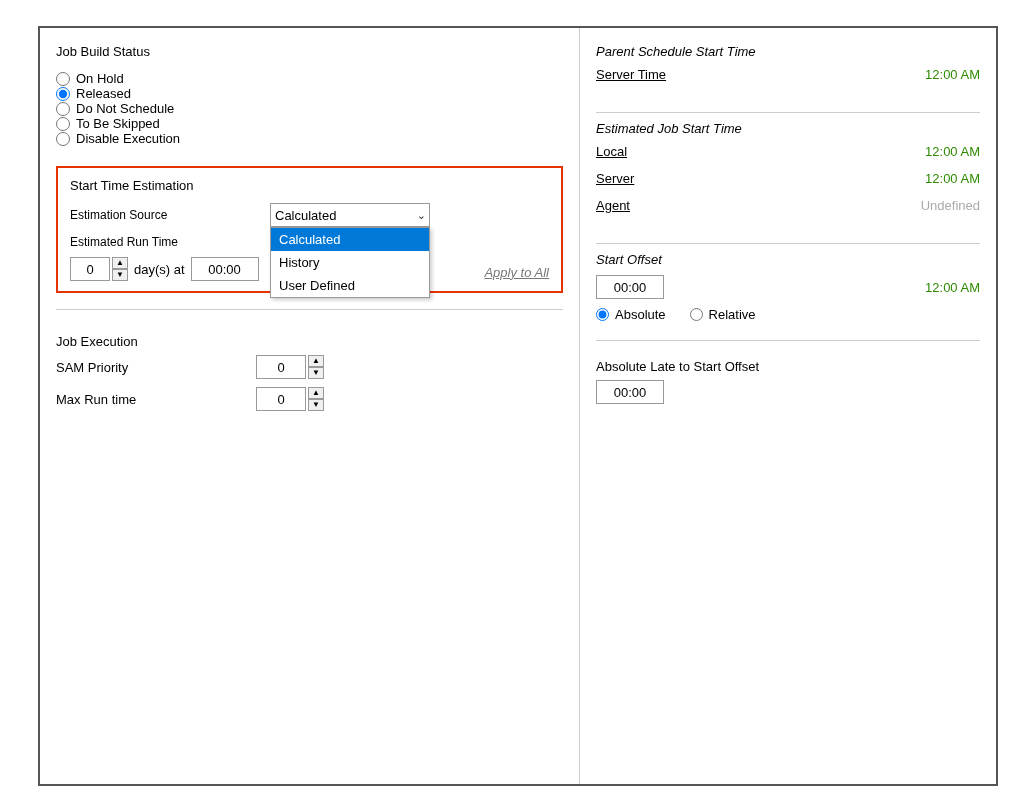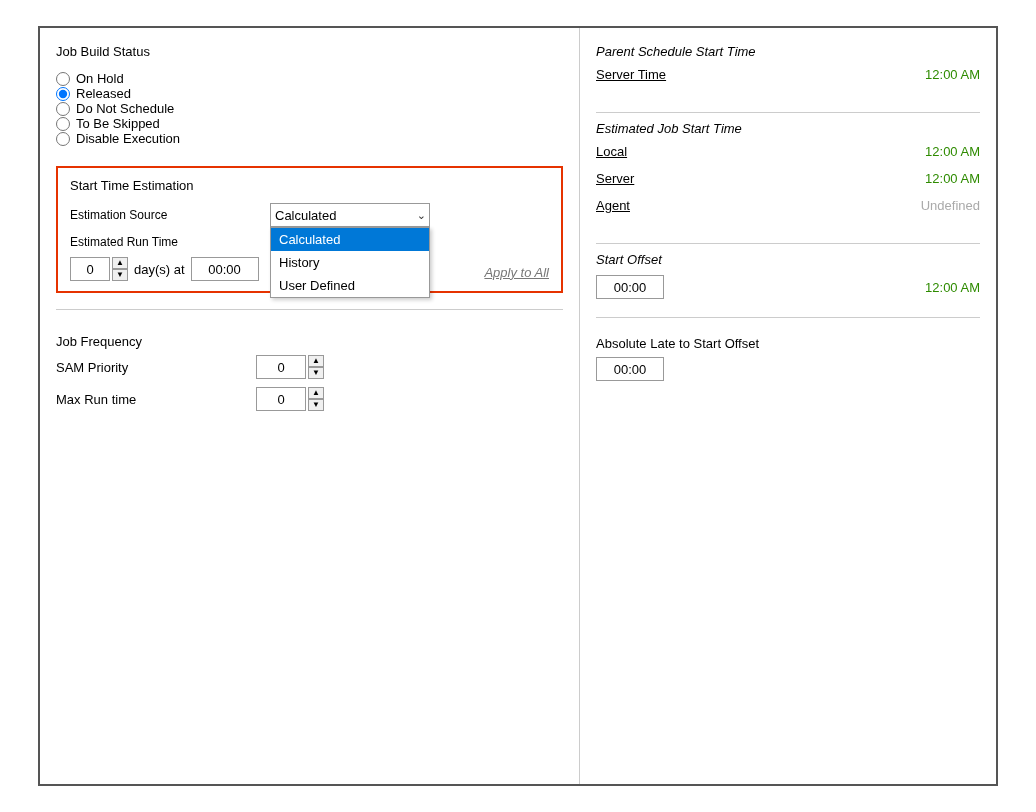--- a/index.html
+++ b/index.html
@@ -326,21 +326,21 @@
         <input type="text" class="time-input" value="00:00" style="">
         <div class="apply-row" style="flex:1; display:flex; justify-content:flex-end;">
           <span class="apply-link">Apply to All</span>
         </div>
       </div>
     </div>
 
     <div class="divider"></div>
 
     <div class="job-execution-section">
-      <div class="section-title">Job Frequency</div>
+      <div class="section-title">Job Execution</div>
       <div class="exec-row">
         <div class="exec-label">SAM Priority</div>
         <div class="spinner-field">
           <input type="text" class="spinner-input" style="width: 50px;" value="0">
           <div class="spinner-btns">
             <button class="spinner-btn">▲</button>
             <button class="spinner-btn">▼</button>
           </div>
         </div>
       </div>
@@ -388,20 +388,30 @@
     <div class="right-divider"></div>
 
     <div class="right-section offset-section">
       <div class="right-section-title">Start Offset</div>
       <div class="offset-row">
         <div class="spinner-field">
           <input type="text" class="time-input" value="00:00" style="">
         </div>
         <span class="right-value-green" style="margin-left: auto;">12:00 AM</span>
       </div>
+      <div class="radio-row">
+        <label class="radio-inline">
+          <input type="radio" name="offsetType" checked="" style="">
+          <span>Absolute</span>
+        </label>
+        <label class="radio-inline">
+          <input type="radio" name="offsetType" style="">
+          <span>Relative</span>
+        </label>
+      </div>
     </div>
 
     <div class="right-divider"></div>
 
     <div class="right-section">
       <div class="abs-late-title">Absolute Late to Start Offset</div>
       <div>
         <input type="text" class="time-input" value="00:00" style="">
       </div>
     </div>

